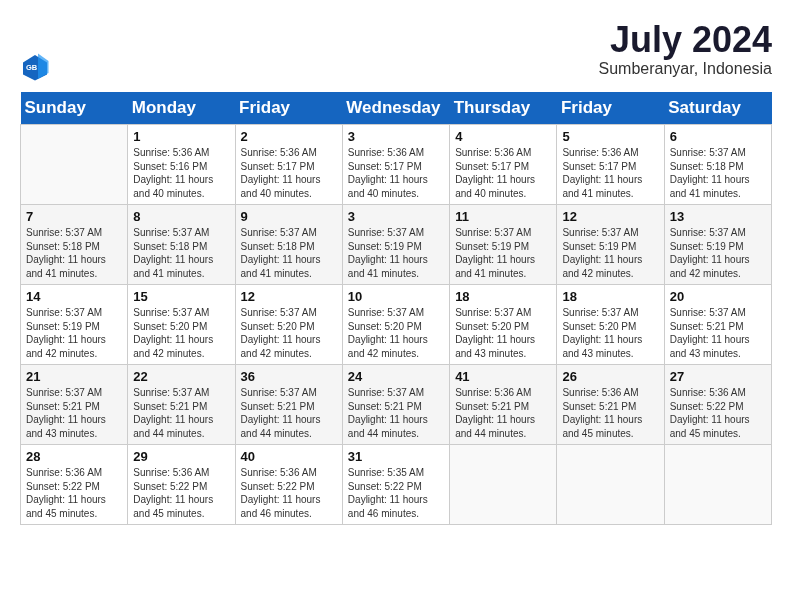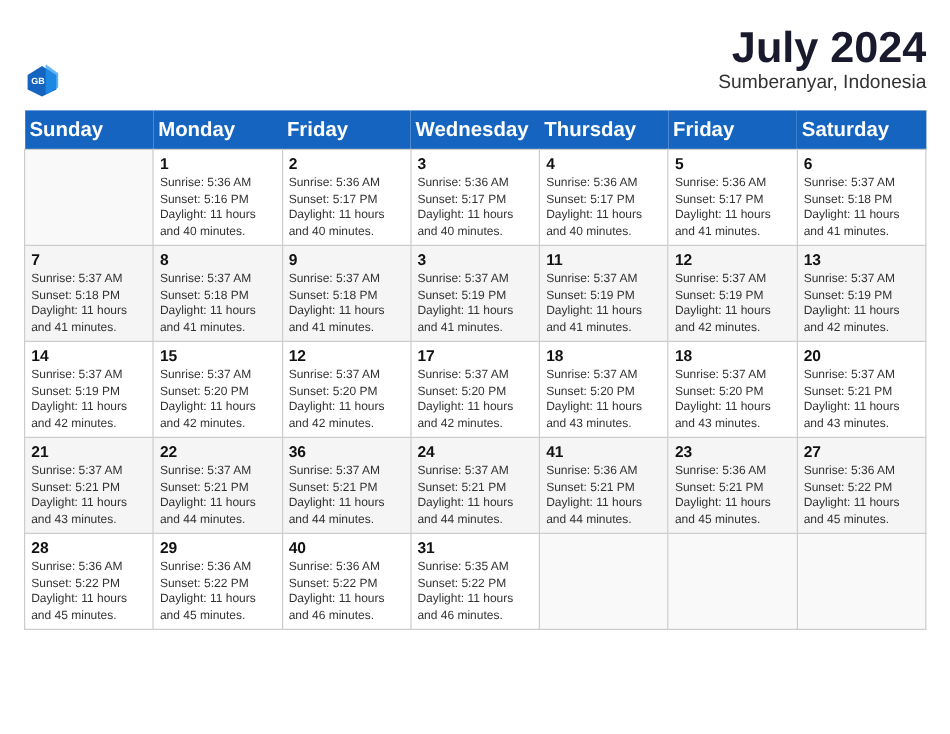--- a/index.html
+++ b/index.html
@@ -183,21 +183,21 @@
         </td>
         <td>
           <div class="day-num">15</div>
           <div class="day-info">Sunrise: 5:37 AM<br>Sunset: 5:20 PM<br>Daylight: 11 hours<br>and 42 minutes.</div>
         </td>
         <td>
           <div class="day-num">12</div>
           <div class="day-info">Sunrise: 5:37 AM<br>Sunset: 5:20 PM<br>Daylight: 11 hours<br>and 42 minutes.</div>
         </td>
         <td>
-          <div class="day-num">17</div>
+          <div class="day-num">10</div>
           <div class="day-info">Sunrise: 5:37 AM<br>Sunset: 5:20 PM<br>Daylight: 11 hours<br>and 42 minutes.</div>
         </td>
         <td>
           <div class="day-num">18</div>
           <div class="day-info">Sunrise: 5:37 AM<br>Sunset: 5:20 PM<br>Daylight: 11 hours<br>and 43 minutes.</div>
         </td>
         <td>
           <div class="day-num">18</div>
           <div class="day-info">Sunrise: 5:37 AM<br>Sunset: 5:20 PM<br>Daylight: 11 hours<br>and 43 minutes.</div>
         </td>
@@ -221,21 +221,21 @@
         </td>
         <td>
           <div class="day-num">24</div>
           <div class="day-info">Sunrise: 5:37 AM<br>Sunset: 5:21 PM<br>Daylight: 11 hours<br>and 44 minutes.</div>
         </td>
         <td>
           <div class="day-num">41</div>
           <div class="day-info">Sunrise: 5:36 AM<br>Sunset: 5:21 PM<br>Daylight: 11 hours<br>and 44 minutes.</div>
         </td>
         <td>
-          <div class="day-num">23</div>
+          <div class="day-num">26</div>
           <div class="day-info">Sunrise: 5:36 AM<br>Sunset: 5:21 PM<br>Daylight: 11 hours<br>and 45 minutes.</div>
         </td>
         <td>
           <div class="day-num">27</div>
           <div class="day-info">Sunrise: 5:36 AM<br>Sunset: 5:22 PM<br>Daylight: 11 hours<br>and 45 minutes.</div>
         </td>
       </tr>
       <tr>
         <td>
           <div class="day-num">28</div>

